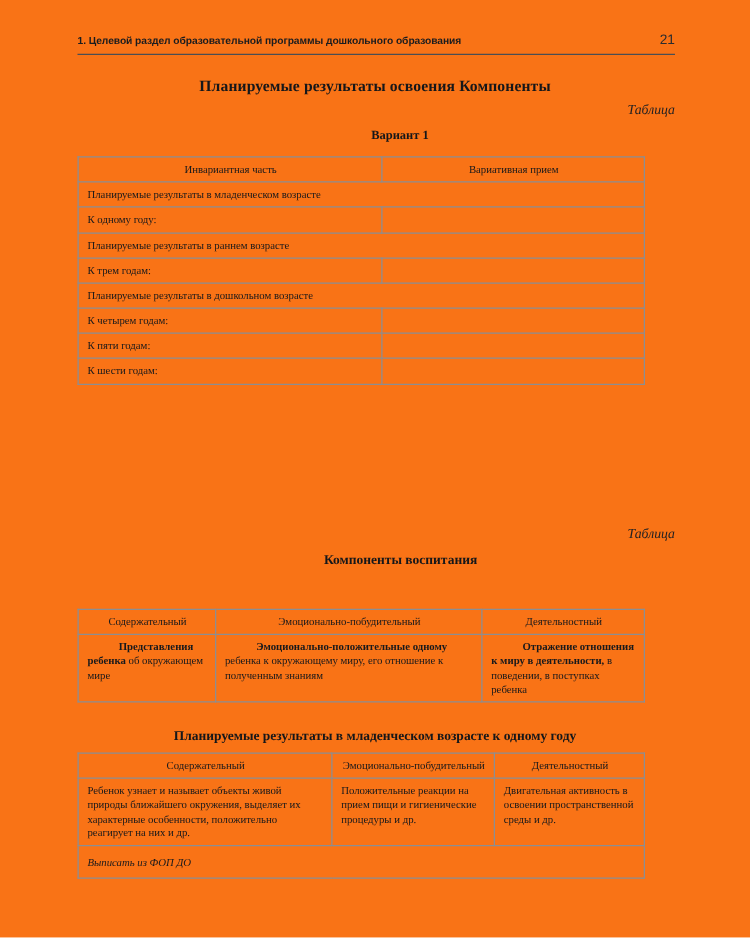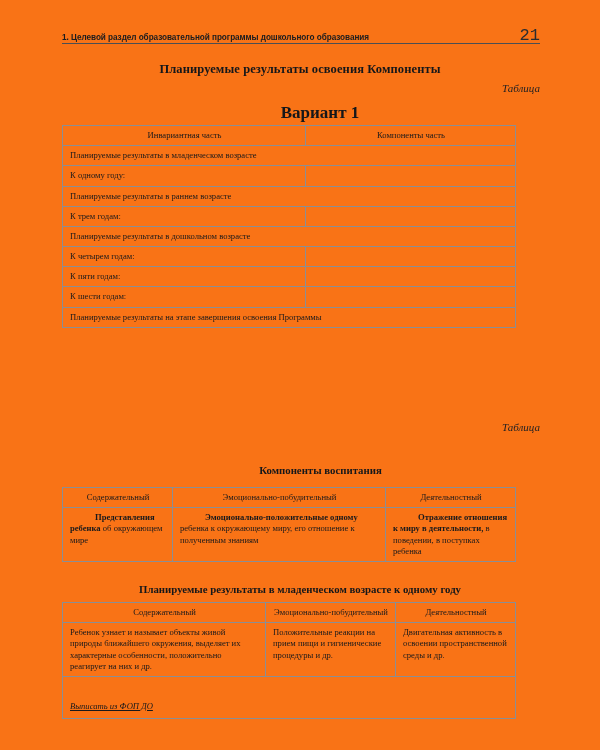--- a/index.html
+++ b/index.html
@@ -30,22 +30,22 @@
   }
   .running-head-title {
     font-family: "Liberation Sans", "DejaVu Sans", sans-serif;
     font-size: 8.2px;
     font-weight: bold;
     letter-spacing: -0.05px;
     color: #1a1c1f;
     white-space: nowrap;
   }
   .running-head-page {
-    font-family: Liberation Mono, monospace;
-    font-size: 17px;
+    font-family: Liberation Sans, sans-serif;
+    font-size: 11px;
     font-weight: normal;
     color: #2a2c30;
   }
   .head-rule {
     position: absolute;
     left: 62px;
     right: 60px;
     top: 43px;
     height: 1px;
     background: #4b4e53;
@@ -64,21 +64,21 @@
     position: absolute;
     right: 60px;
     font-style: italic;
     font-size: 11px;
     color: #1d1f23;
   }
   .variant-title {
     position: absolute;
     left: 0; right: 0;
     text-align: center;
-    font-size: 17px;
+    font-size: 10px;
     font-weight: bold;
     padding-left: 40px;
   }
   .section-title {
     position: absolute;
     left: 0; right: 0;
     text-align: center;
     font-size: 10.8px;
     font-weight: bold;
   }
@@ -148,21 +148,21 @@
   <div class="variant-title" style="top:103px;">Вариант 1</div>
 
   <table class="doc-table" id="table-variant1">
     <colgroup>
         <col style="width:243px;">
         <col style="width:210px;">
       </colgroup>
     <tbody>
       <tr>
         <th class="hdr">Инвариантная часть</th>
-        <th class="hdr">Компоненты часть</th>
+        <th class="hdr">Вариативная прием</th>
       </tr>
       <tr>
         <td class="bandhead" colspan="2">Планируемые результаты в младенческом возрасте</td>
       </tr>
       <tr class="tall">
         <td>К одному году:</td>
         <td></td>
       </tr>
       <tr>
         <td class="bandhead" colspan="2">Планируемые результаты в раннем возрасте</td>
@@ -178,30 +178,27 @@
         <td>К четырем годам:</td>
         <td></td>
       </tr>
       <tr class="tall">
         <td>К пяти годам:</td>
         <td></td>
       </tr>
       <tr class="tall">
         <td>К шести годам:</td>
         <td></td>
-      </tr>
-      <tr>
-        <td class="bandhead" colspan="2">Планируемые результаты на этапе завершения освоения Программы</td>
       </tr>
     </tbody>
   </table>
 
   <div class="tbl-caption" style="top:421px;">Таблица</div>
 
-  <div class="section-title" style="top:464px;margin-left:41px;">Компоненты воспитания</div>
+  <div class="section-title" style="top:442px;margin-left:41px;">Компоненты воспитания</div>
 
   <table class="doc-table" id="table-components">
     <colgroup>
         <col style="width:110px;">
         <col style="width:213px;">
         <col style="width:130px;">
       </colgroup>
     <tbody>
       <tr>
         <th class="hdr">Содержательный</th>
@@ -229,18 +226,18 @@
         <th class="hdr-plain">Содержательный</th>
         <th class="hdr-plain">Эмоционально-побудительный</th>
         <th class="hdr-plain">Деятельностный</th>
       </tr>
       <tr>
         <td>Ребенок узнает и называет объекты живой природы ближайшего окружения, выделяет их характерные особенности, положительно реагирует на них и др.</td>
         <td>Положительные реакции на прием пищи и гигиенические процедуры и др.</td>
         <td>Двигательная активность в освоении пространственной среды и др.</td>
       </tr>
       <tr>
-        <td class="italic" colspan="3" style="padding-top:24px;padding-bottom:6px;text-decoration:underline;">Выписать из ФОП ДО</td>
+        <td class="italic" colspan="3" style="padding-top:8px;padding-bottom:6px;">Выписать из ФОП ДО</td>
       </tr>
     </tbody>
   </table>
 
 </div>
 
 </body></html>

